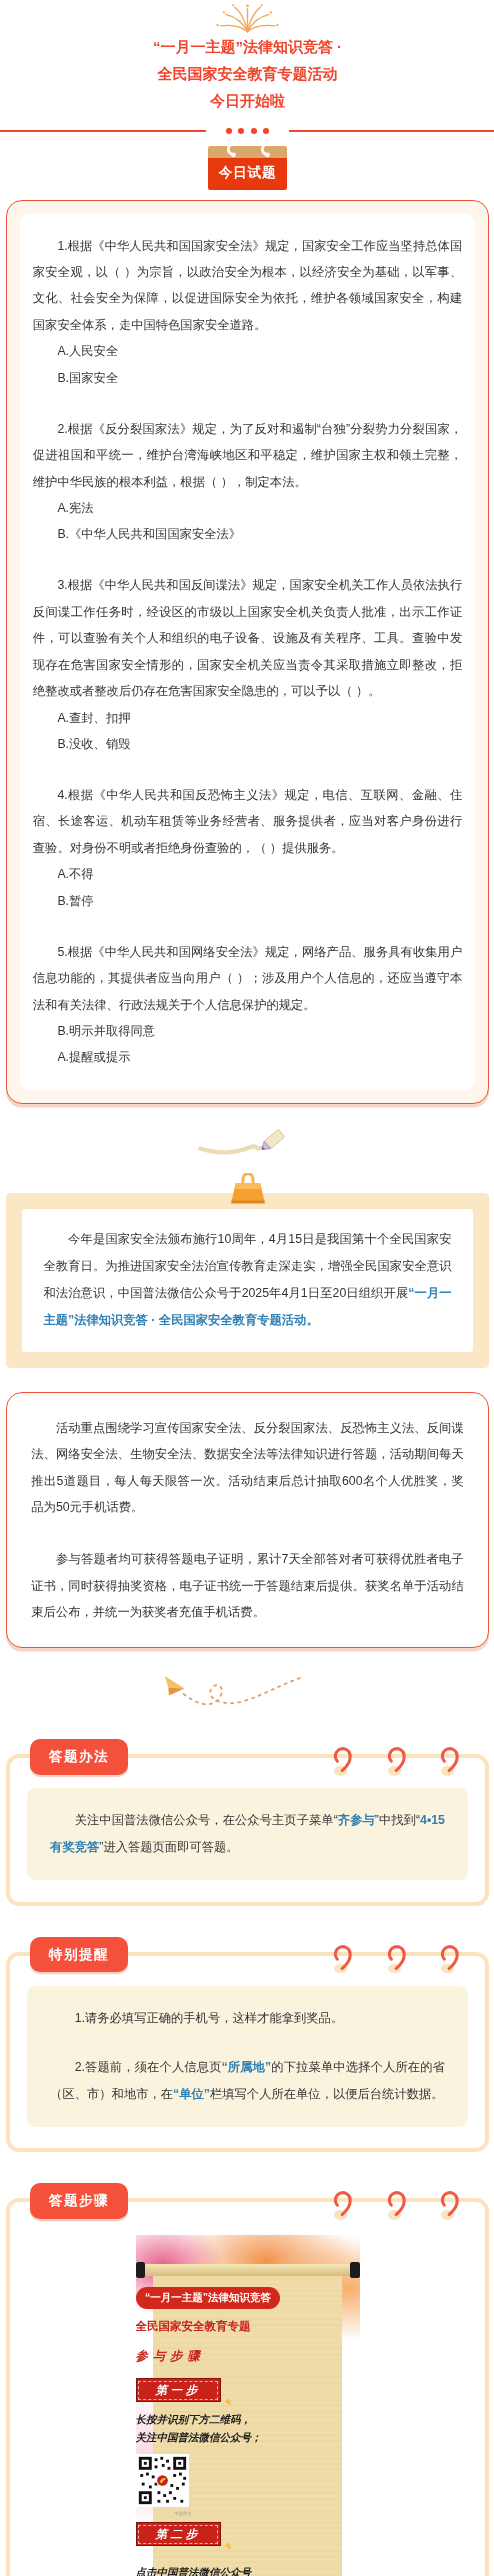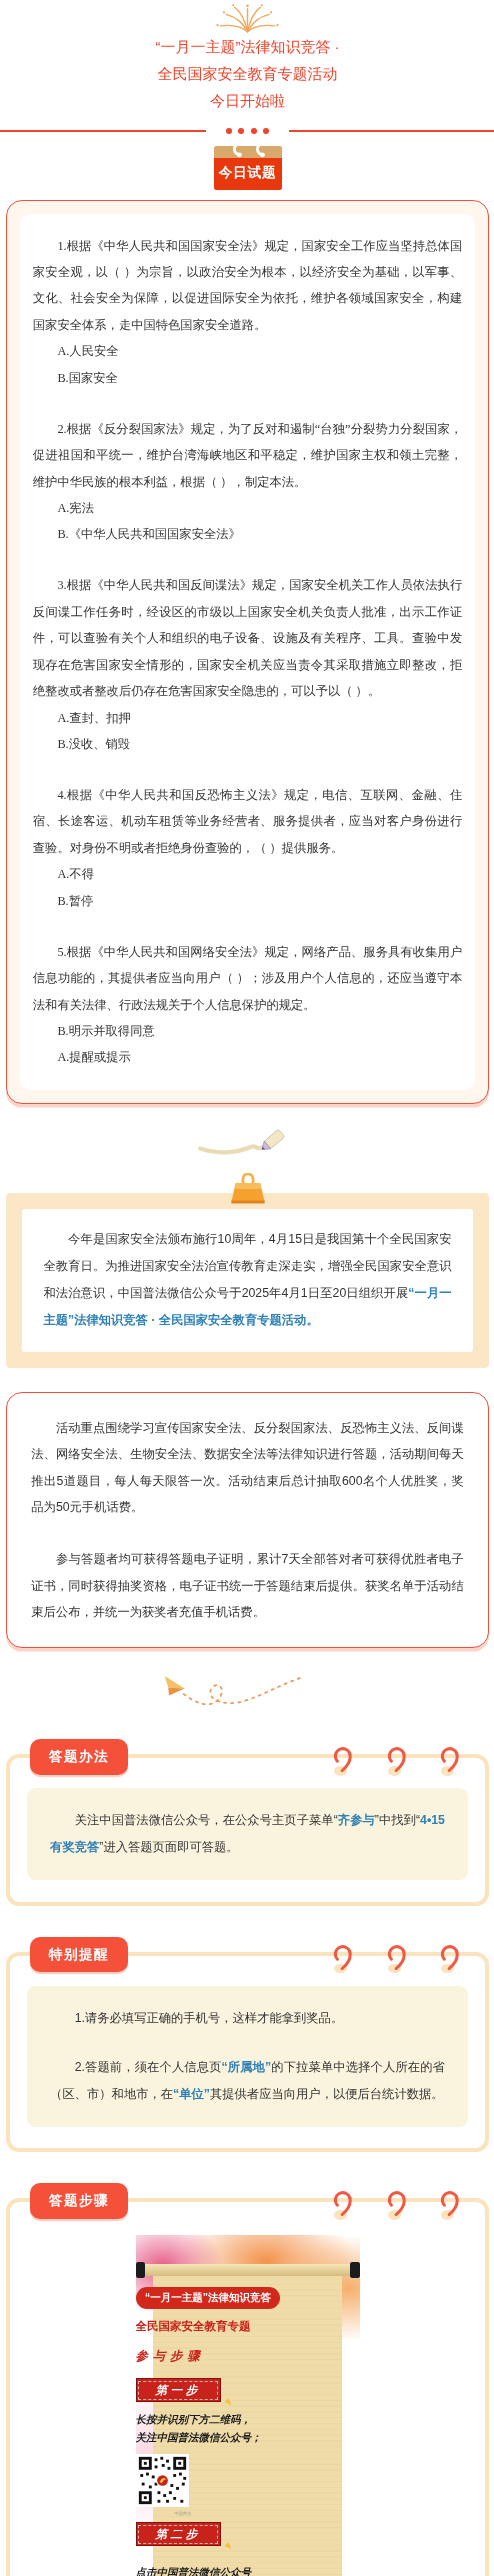--- a/index.html
+++ b/index.html
@@ -6,32 +6,32 @@
     --red:#F0442C; --badge-red:#F4503A; --border-red:#F2503C;
     --blue:#2E80B5; --cream-border:#FAE3BD; --cream-panel:#FAF3DE;
     --cream-box:#FBE7C5; --tan:#D9A96C; --stamp:#C8231A;
     --paper:#EFDCA9; --ink:#333;
   }
   html,body{margin:0;padding:0;background:#fff;}
   body{width:495px;min-height:2576px;font-family:"Liberation Sans",sans-serif;color:var(--ink);}
   .page{width:495px;overflow:hidden;position:relative;}
   
   .firework{display:block;margin:2.9px auto 0;}
-  .title{color:var(--red);font-weight:normal;font-size:15px;line-height:27px;text-align:center;}
+  .title{color:var(--red);font-weight:bold;font-size:15px;line-height:27px;text-align:center;}
   .divider{display:flex;align-items:center;margin-top:14.4px;}
   .divider .line{flex:1;height:1.4px;background:var(--red);}
   .divider .dots{display:flex;gap:6.5px;margin:0 20px;}
   .divider .dots i{width:5.8px;height:5.8px;border-radius:50%;background:var(--red);}
   
-  .cal{width:68px;margin:11.5px auto 0;}
+  .cal{width:79px;margin:11.5px auto 0;}
   .cal-top{height:12.3px;background:var(--tan);border-radius:2.2px 2.2px 0 0;position:relative;}
   .cal-top svg{position:absolute;top:-5px;}
   .cal-body{background:#E8380D;color:#fff;font-weight:bold;font-size:13.7px;text-align:center;padding:6.5px 0 7.2px;border-radius:0 0 2.2px 2.2px;letter-spacing:0.7px;}
   
-  .q-card{margin:10px 5.8px 0;border:1.4px solid var(--border-red);border-radius:16px;background:#FFF6ED;padding:13px;box-shadow:0 3.6px 0 rgba(246,177,151,.55);font-family:Liberation Serif, serif;}
+  .q-card{margin:10px 5.8px 0;border:1.4px solid var(--border-red);border-radius:16px;background:#FFF6ED;padding:13px;box-shadow:0 3.6px 0 rgba(246,177,151,.55);}
   .q-inner{background:#fff;border-radius:10px;padding:19px 13px;}
   .q-text{margin:0;font-size:12.3px;line-height:2.15;text-indent:2em;text-align:justify;}
   .q-opt{font-size:12.3px;line-height:2.15;text-indent:2em;}
   .question{margin-bottom:24.5px;}
   .question:last-child{margin-bottom:0;}
   
   .deco{display:block;margin:16px auto 0;}
   
   .intro-wrap{position:relative;margin:33px 5.8px 0;}
   .clip{position:absolute;top:-20px;left:50%;transform:translateX(-50%);z-index:2;}
@@ -254,21 +254,21 @@
         </span>
       <span class="ring">
           <span class="pad"></span>
           <svg width="21.6" height="33" viewBox="0 0 32 46">
             <path d="M8 24 A11 11 0 1 1 27 17 Q27 28 15 38" fill="none" stroke="#F05A43" stroke-width="4.5" stroke-linecap="round"></path>
           </svg>
         </span>
     </div>
     <div class="nb-panel">
       <p>1.请务必填写正确的手机号，这样才能拿到奖品。</p>
-      <p><span>2.答题前，须在个人信息页</span><span class="blue-b">“所属地”</span><span>的下拉菜单中选择个人所在的省（区、市）和地市，在</span><span class="blue-b">“单位”</span><span>其提供者应当向用户，以便后台统计数据。</span></p>
+      <p><span>2.答题前，须在个人信息页</span><span class="blue-b">“所属地”</span><span>的下拉菜单中选择个人所在的省（区、市）和地市，在</span><span class="blue-b">“单位”</span><span>栏填写个人所在单位，以便后台统计数据。</span></p>
     </div>
   </div>
 
   <div class="nb" style="margin-top:46px;">
     <div class="nb-badge">答题步骤</div>
     <div class="rings">
       <span class="ring">
           <span class="pad"></span>
           <svg width="21.6" height="33" viewBox="0 0 32 46">
             <path d="M8 24 A11 11 0 1 1 27 17 Q27 28 15 38" fill="none" stroke="#F05A43" stroke-width="4.5" stroke-linecap="round"></path>

